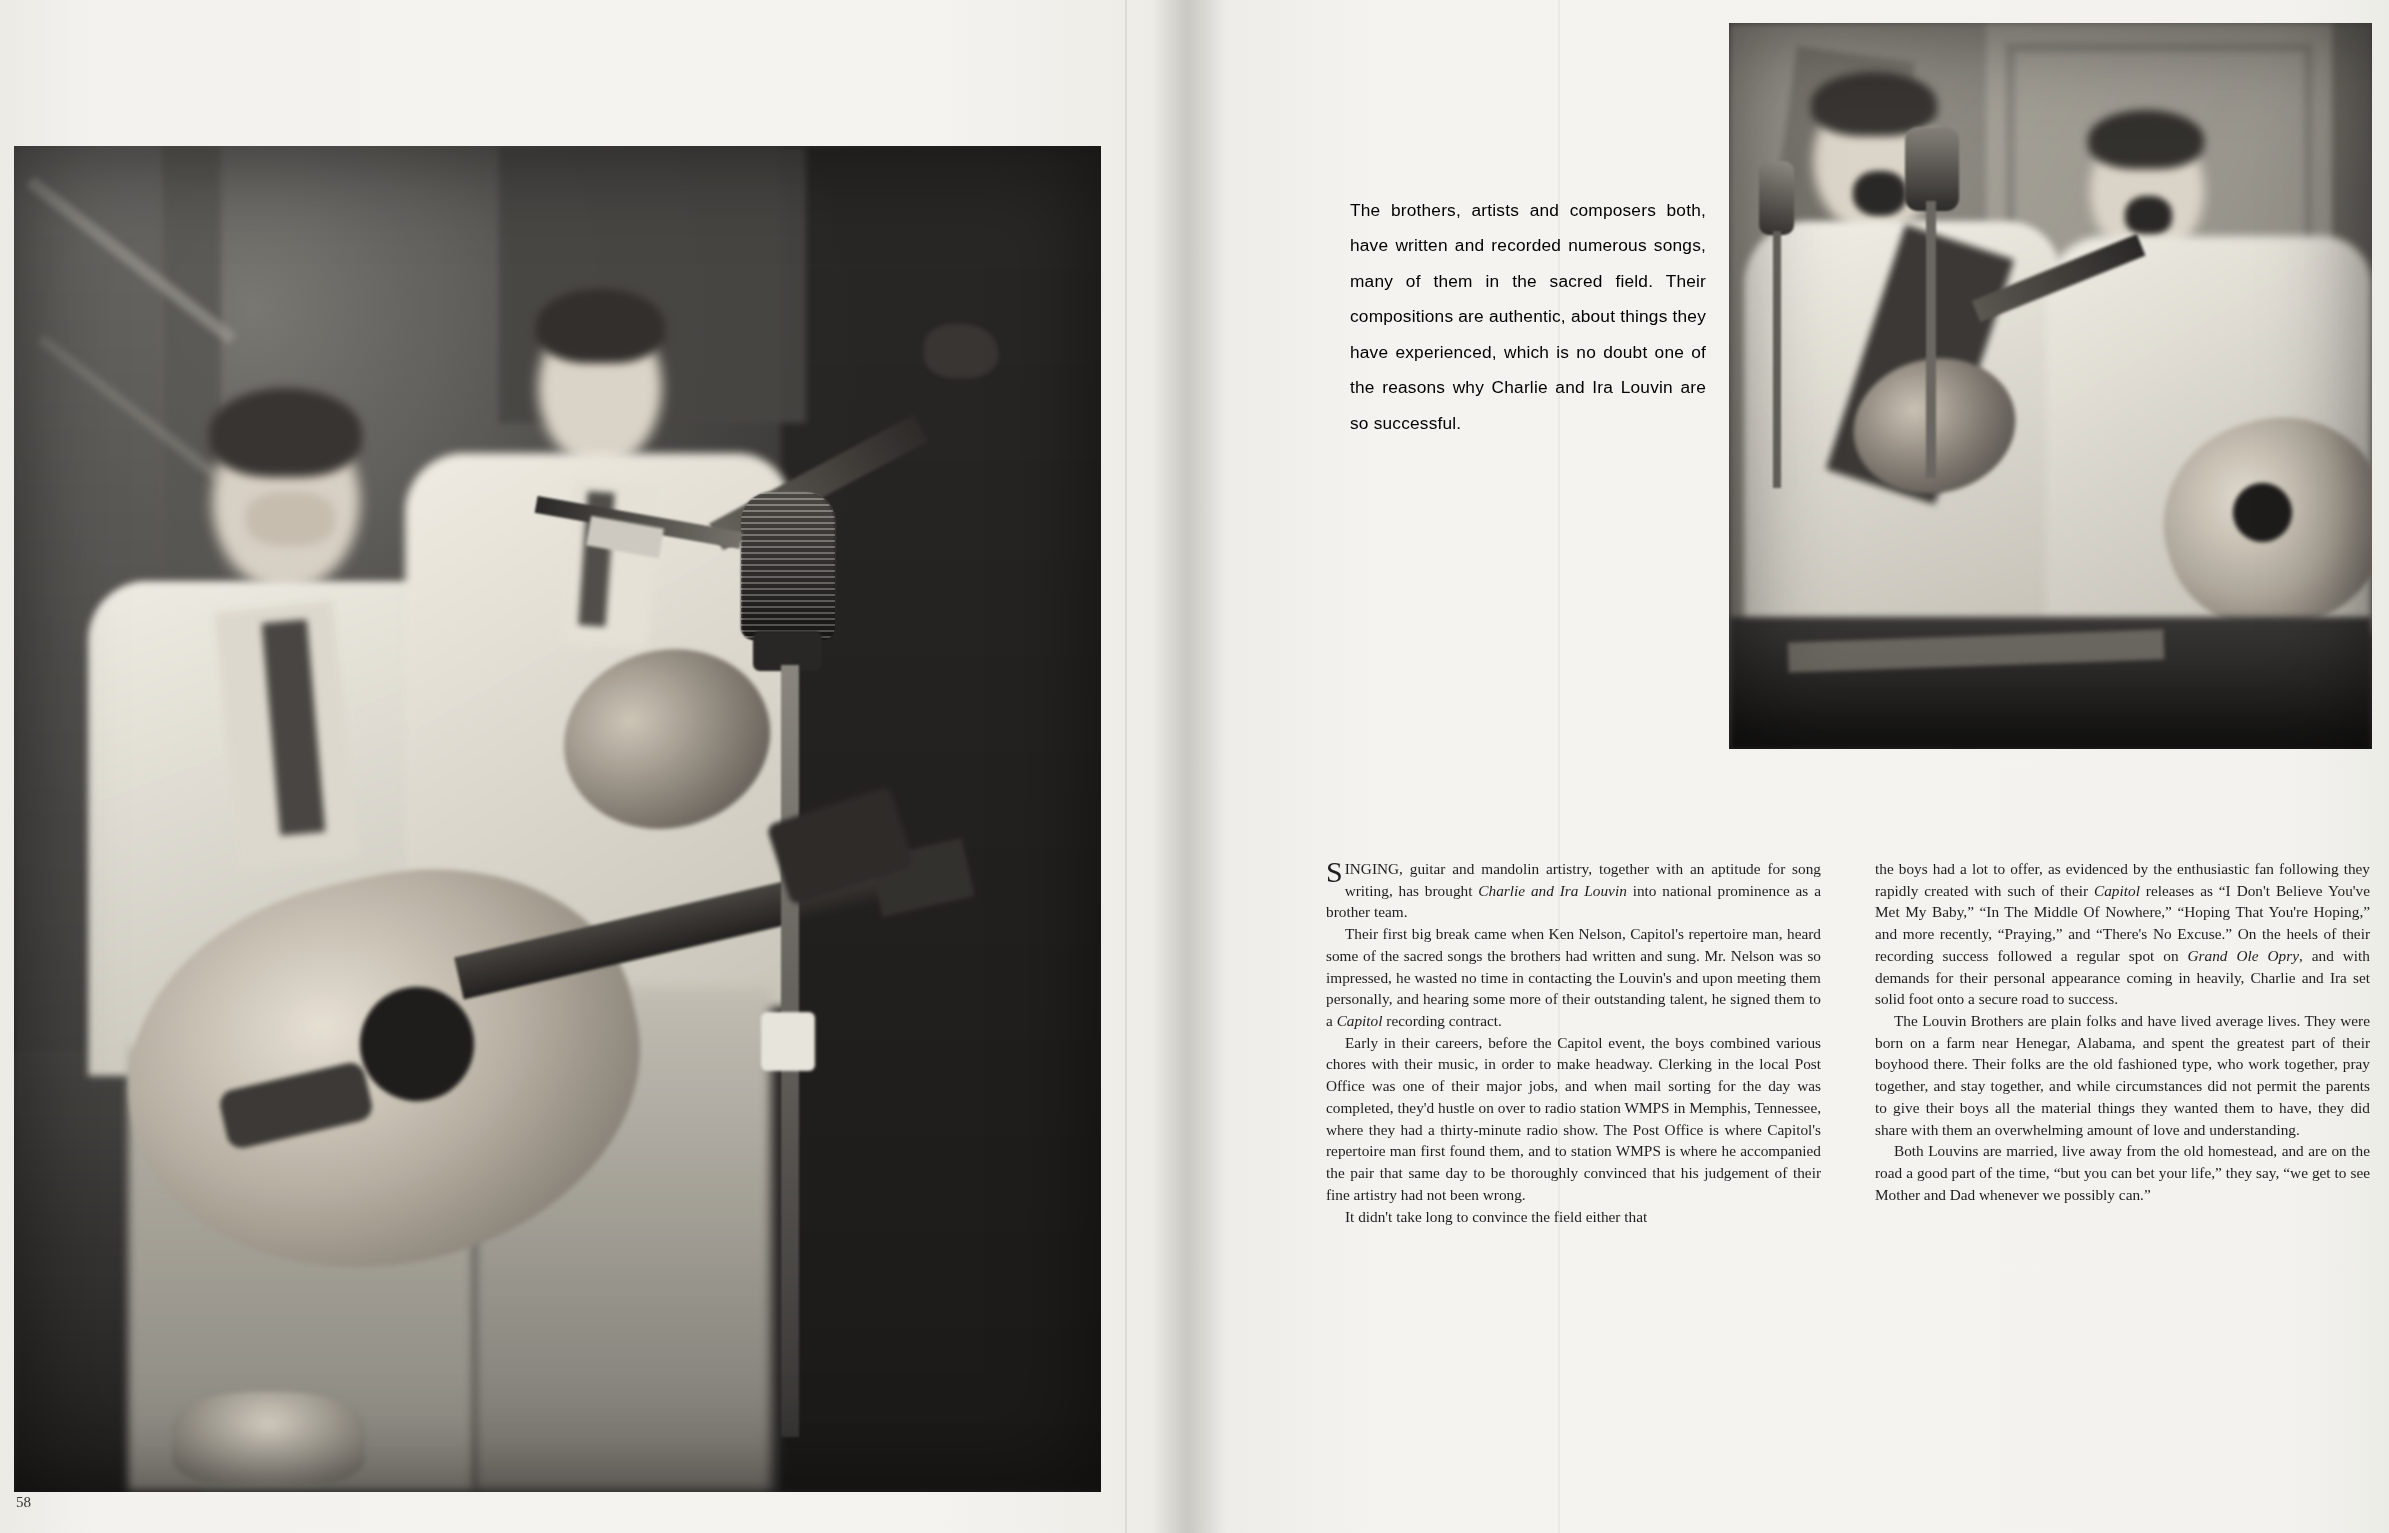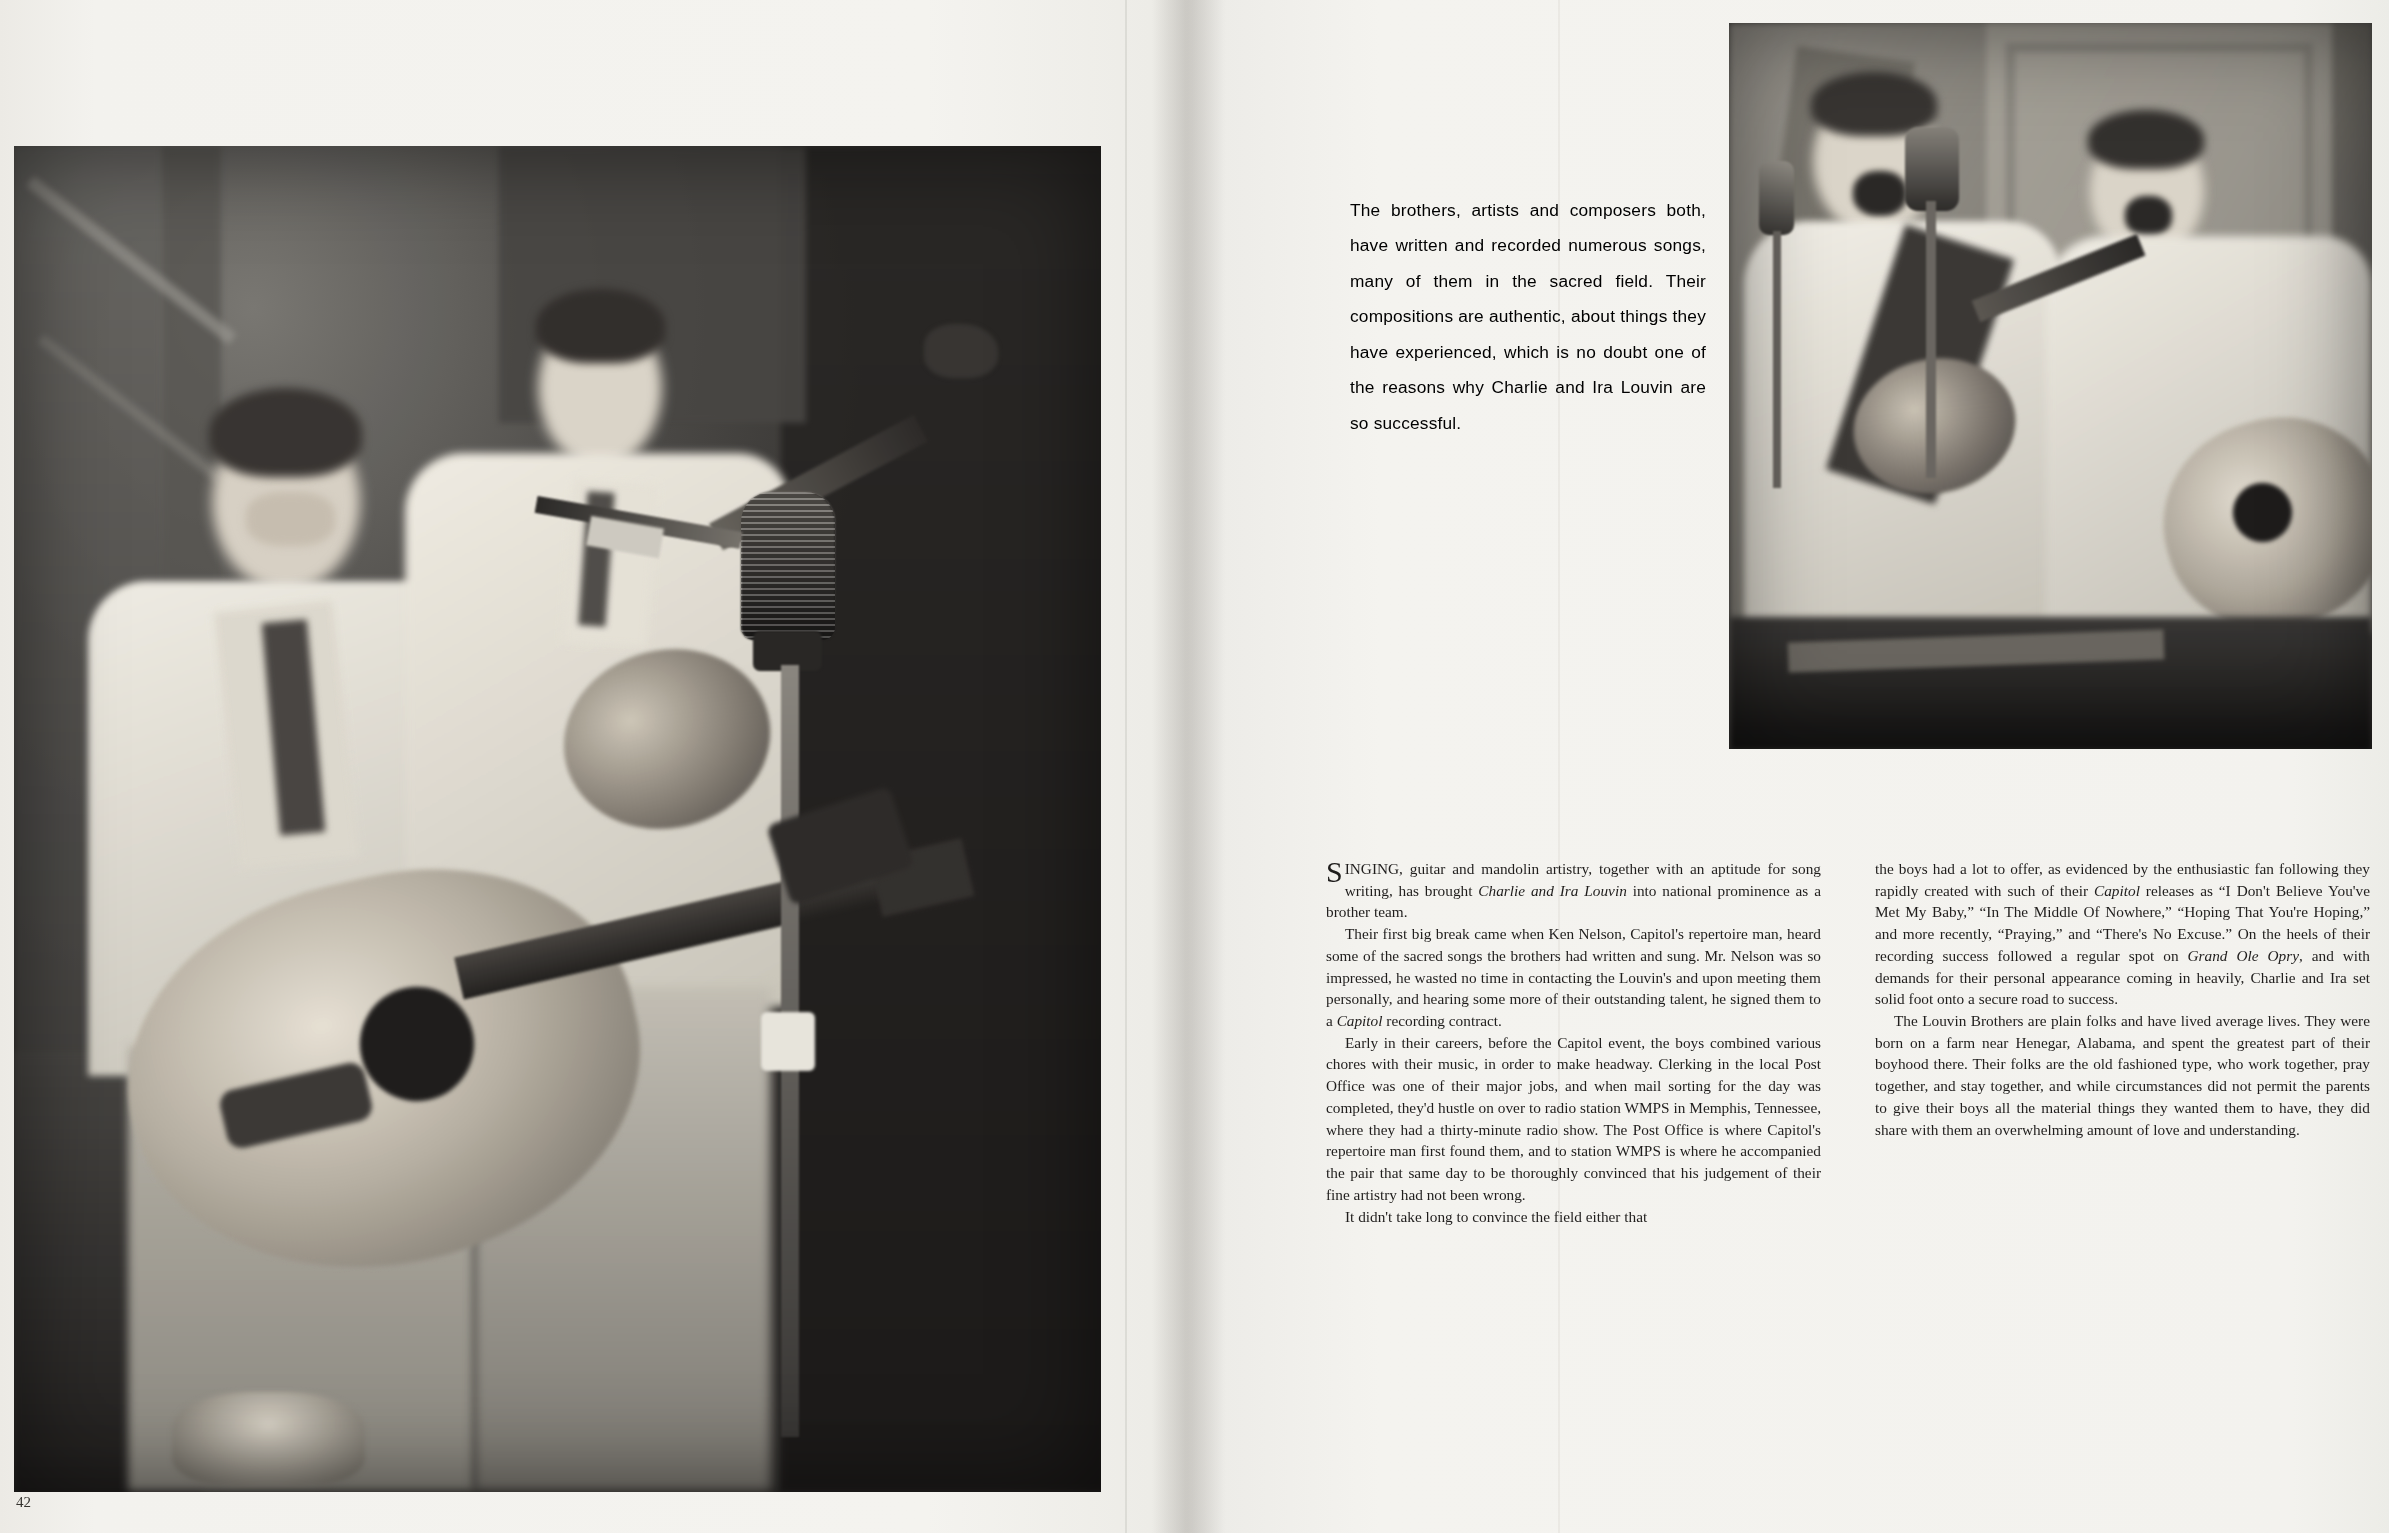--- a/index.html
+++ b/index.html
@@ -299,19 +299,20 @@
   <div class="col col-1">
     <p class="first"><span class="dropcap">S</span><span>INGING, guitar and mandolin artistry, together with an aptitude for song writing, has brought <em>Charlie and Ira Louvin</em> into national prominence as a brother team.</span></p>
     <p>Their first big break came when Ken Nelson, Capitol's repertoire man, heard some of the sacred songs the brothers had written and sung. Mr. Nelson was so impressed, he wasted no time in contacting the Louvin's and upon meeting them personally, and hearing some more of their outstanding talent, he signed them to a <em>Capitol</em> recording contract.</p>
     <p>Early in their careers, before the Capitol event, the boys combined various chores with their music, in order to make headway. Clerking in the local Post Office was one of their major jobs, and when mail sorting for the day was completed, they'd hustle on over to radio station WMPS in Memphis, Tennessee, where they had a thirty-minute radio show. The Post Office is where Capitol's repertoire man first found them, and to station WMPS is where he accompanied the pair that same day to be thoroughly convinced that his judgement of their fine artistry had not been wrong.</p>
     <p>It didn't take long to convince the field either that</p>
   </div>
 
   <div class="col col-2">
     <p class="first">the boys had a lot to offer, as evidenced by the enthusiastic fan following they rapidly created with such of their <em>Capitol</em> releases as “I Don't Believe You've Met My Baby,” “In The Middle Of Nowhere,” “Hoping That You're Hoping,” and more recently, “Praying,” and “There's No Excuse.” On the heels of their recording success followed a regular spot on <em>Grand Ole Opry</em>, and with demands for their personal appearance coming in heavily, Charlie and Ira set solid foot onto a secure road to success.</p>
     <p>The Louvin Brothers are plain folks and have lived average lives. They were born on a farm near Henegar, Alabama, and spent the greatest part of their boyhood there. Their folks are the old fashioned type, who work together, pray together, and stay together, and while circumstances did not permit the parents to give their boys all the material things they wanted them to have, they did share with them an overwhelming amount of love and understanding.</p>
+    <p>Both Louvins are married, live away from the old homestead, and are on the road a good part of the time, “but you can bet your life,” they say, “we get to see Mother and Dad whenever we possibly can.”</p>
   </div>
 
-  <div class="folio folio-left">42</div>
+  <div class="folio folio-left">58</div>
   <div class="folio folio-right">59</div>
 
 </div>
 
 
 </body></html>

